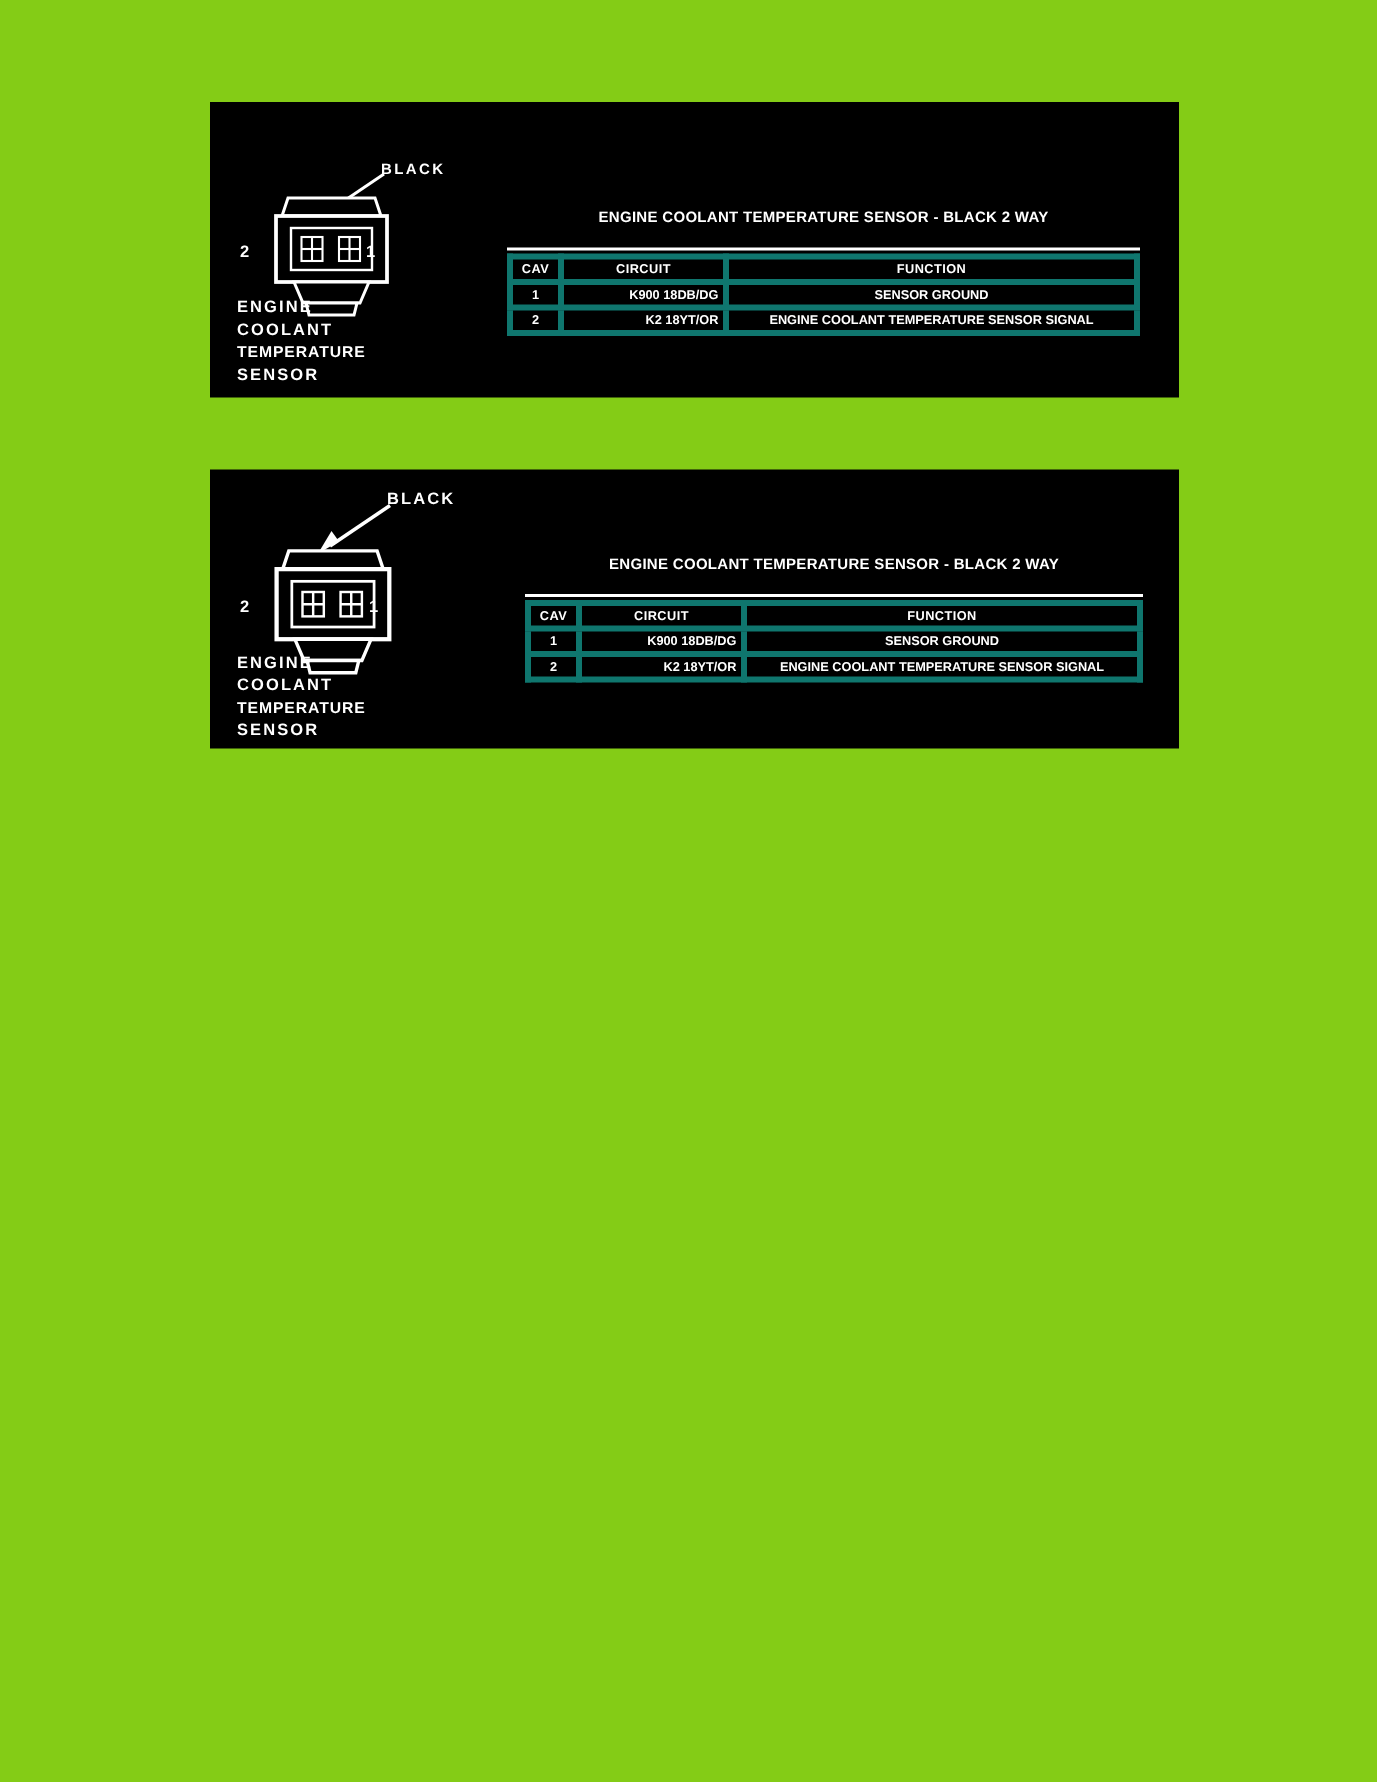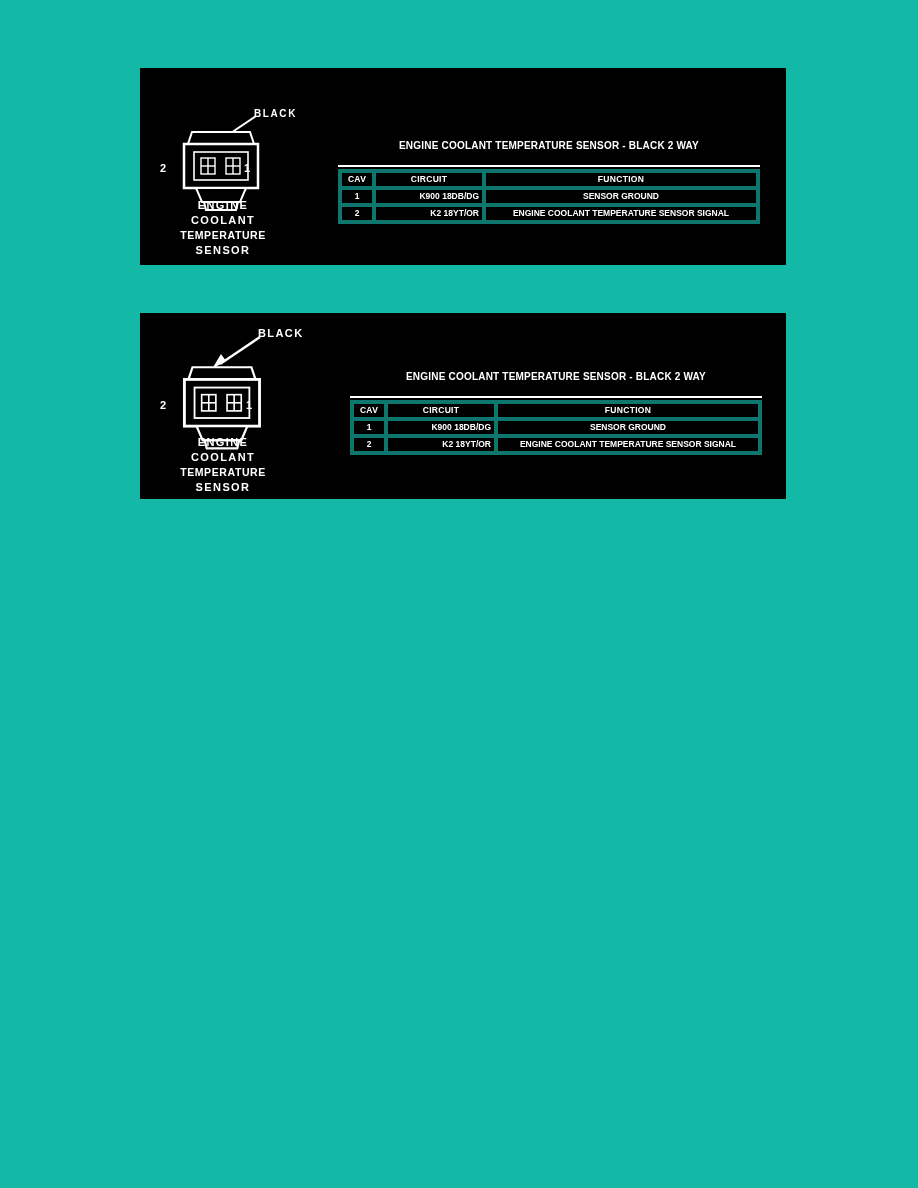--- a/index.html
+++ b/index.html
@@ -11,21 +11,21 @@
     width: 918px;
     height: 1188px;
     font-family: "Liberation Sans", sans-serif;
     position: relative;
     overflow: hidden;
   }
 
   .page {
     position: absolute;
     inset: 0;
-    background: #14b8a6;
+    background: #84cc16;
   }
 
   
   .figure {
     position: absolute;
     background: #000000;
     color: #ffffff;
   }
   #figure-1 {
     left: 140px;
@@ -90,21 +90,21 @@
   .pin-left { left: 2px; top: 76px; }
   .pin-right { left: 86px; top: 76px; }
   #figure-2 .pin-left { left: 2px; top: 72px; }
   #figure-2 .pin-right { left: 88px; top: 72px; }
 
   .connector-name {
     position: absolute;
     left: 0px;
     top: 112px;
     width: 130px;
-    text-align: center;
+    text-align: left;
     font-size: 11px;
     font-weight: bold;
     line-height: 15px;
     letter-spacing: 1.4px;
     color: #ffffff;
   }
   #figure-2 .connector-name {
     top: 108px;
   }
   .connector-name span { display: block; white-space: nowrap; }

